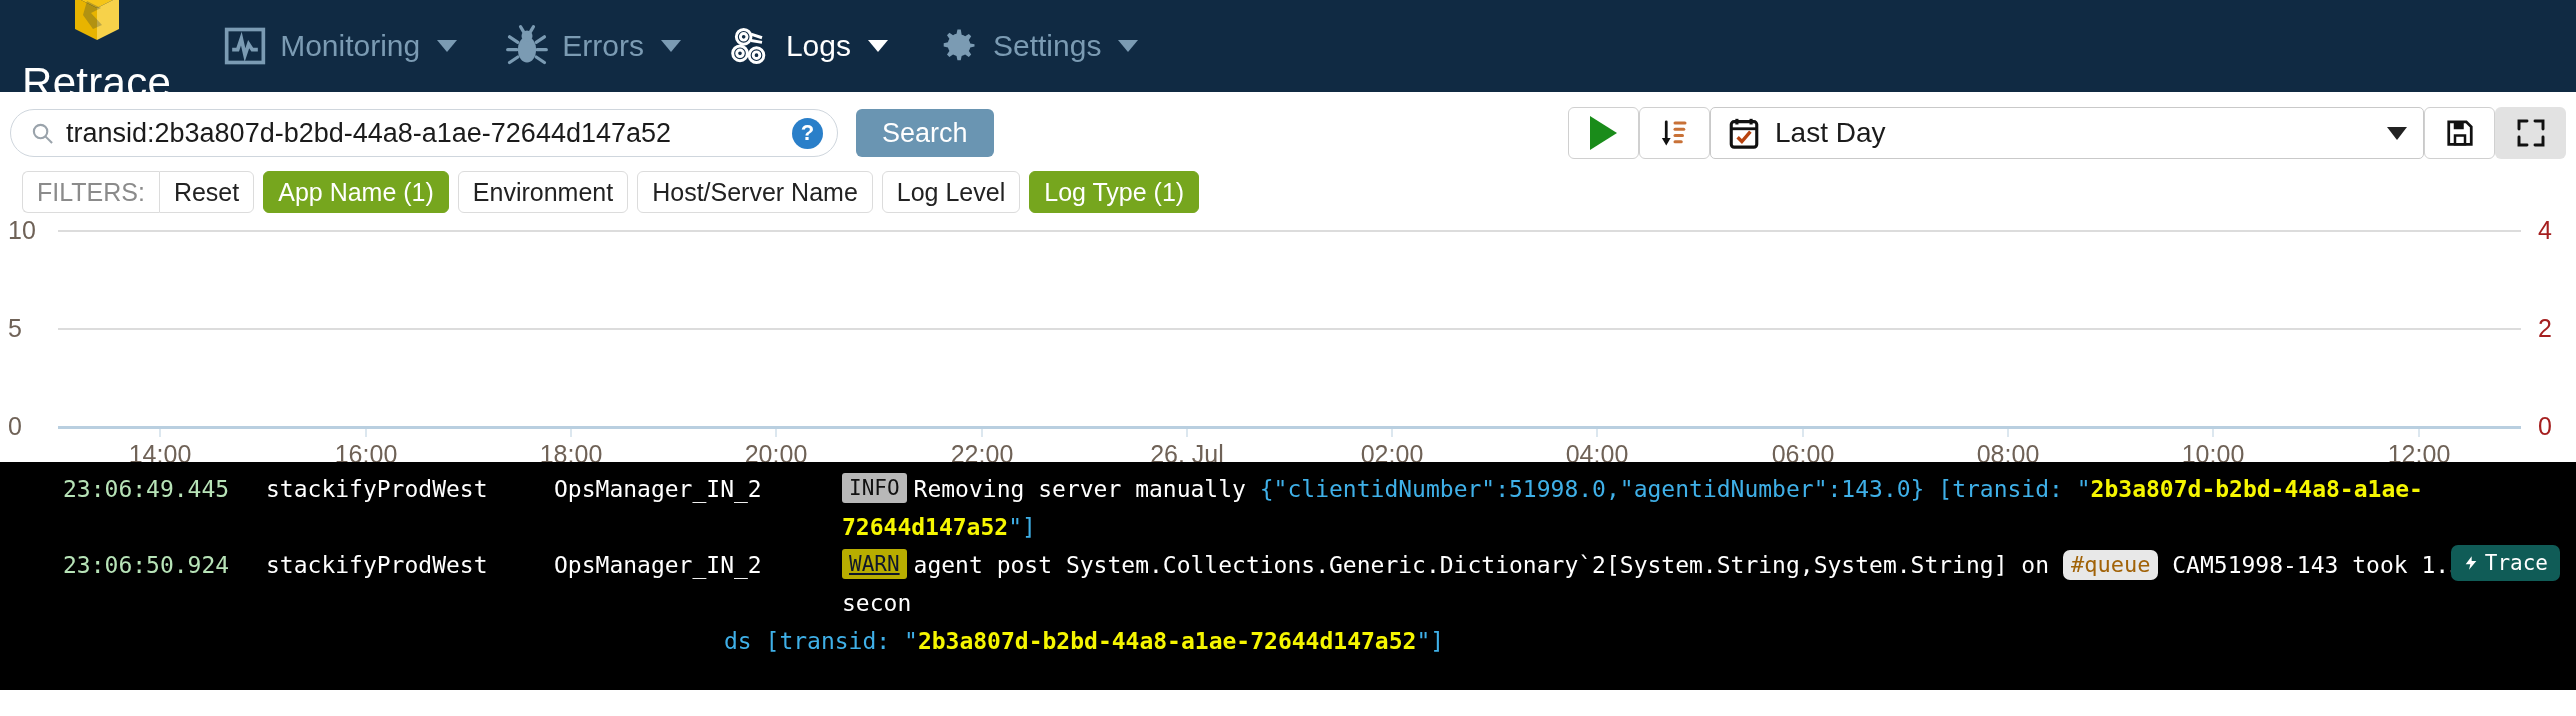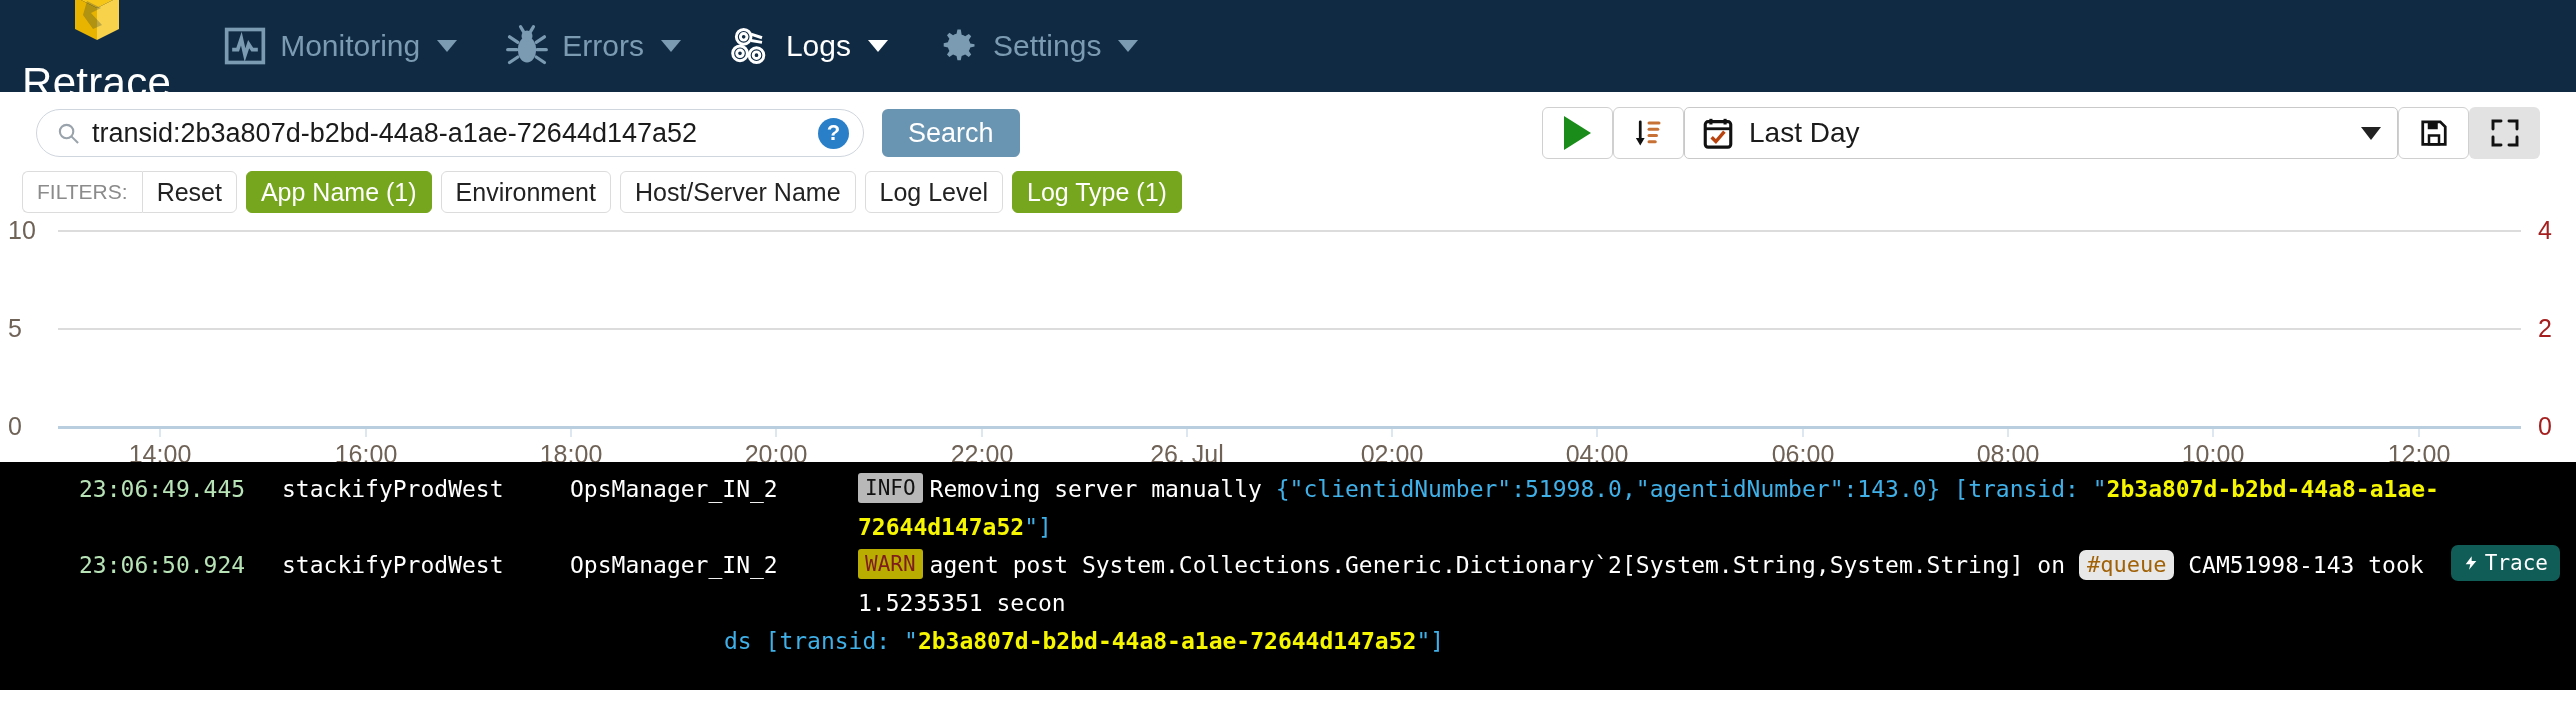--- a/index.html
+++ b/index.html
@@ -51,21 +51,21 @@
     border-top: 12px solid #7b9bb3;
     margin-left: 4px;
   }
   .nav-item.active .caret { border-top-color: #ffffff; }
 
   
   .toolbar {
     height: 62px;
     display: flex;
     align-items: center;
-    padding: 0 36px;
+    padding: 0 10px;
     margin-top: 10px;
     gap: 0;
   }
   .search-wrap {
     display: flex;
     align-items: center;
     border: 1px solid #cfd6dd;
     border-radius: 30px;
     height: 48px;
     width: 828px;
@@ -156,21 +156,21 @@
     margin-top: 6px;
     gap: 0;
   }
   .filters-label {
     border: 1px solid #dcdcdc;
     border-right: none;
     border-radius: 6px 0 0 6px;
     height: 42px;
     display: flex; align-items: center;
     padding: 0 14px;
-    font-size: 21px;
+    font-size: 25px;
     color: #8b8b8b;
     background: #fff;
   }
   .chip {
     border: 1px solid #dcdcdc;
     border-radius: 6px;
     height: 42px;
     display: flex; align-items: center;
     padding: 0 14px;
     font-size: 25px;
@@ -237,37 +237,37 @@
     line-height: 38px;
     padding: 8px 0 0 0;
     height: 228px;
     position: relative;
     overflow: hidden;
   }
   .log-date { color: #c9a0dc; padding-left: 117px; }
   .log-row {
     display: flex;
     align-items: flex-start;
-    padding-left: 79px;
+    padding-left: 63px;
     position: relative;
   }
   .log-time { color: #b7e3b7; flex: 0 0 auto; width: 203px; }
   .log-source { color: #ffffff; flex: 0 0 auto; width: 288px; }
   .log-body { flex: 1 1 auto; min-width: 0; padding-right: 20px; }
   .lvl {
     display: inline-block;
     padding: 1px 7px;
     border-radius: 3px;
     font-size: 21px;
     line-height: 28px;
     vertical-align: 2px;
     margin-right: 7px;
   }
   .lvl.info { background: #b8b8b8; color: #111; }
-  .lvl.warn { background: #b8ad00; color: #7f1d1d; }
+  .lvl.warn { background: #b8ad00; color: #0f172a; text-decoration: underline; }
   .json { color: #3fb0e8; }
   .hl { color: #f6f600; font-weight: bold; }
   .tag-pill {
     display: inline-block;
     background: #e8e8e8;
     color: #a16207;
     border-radius: 7px;
     padding: 0 8px;
     font-size: 22px;
     line-height: 30px;

